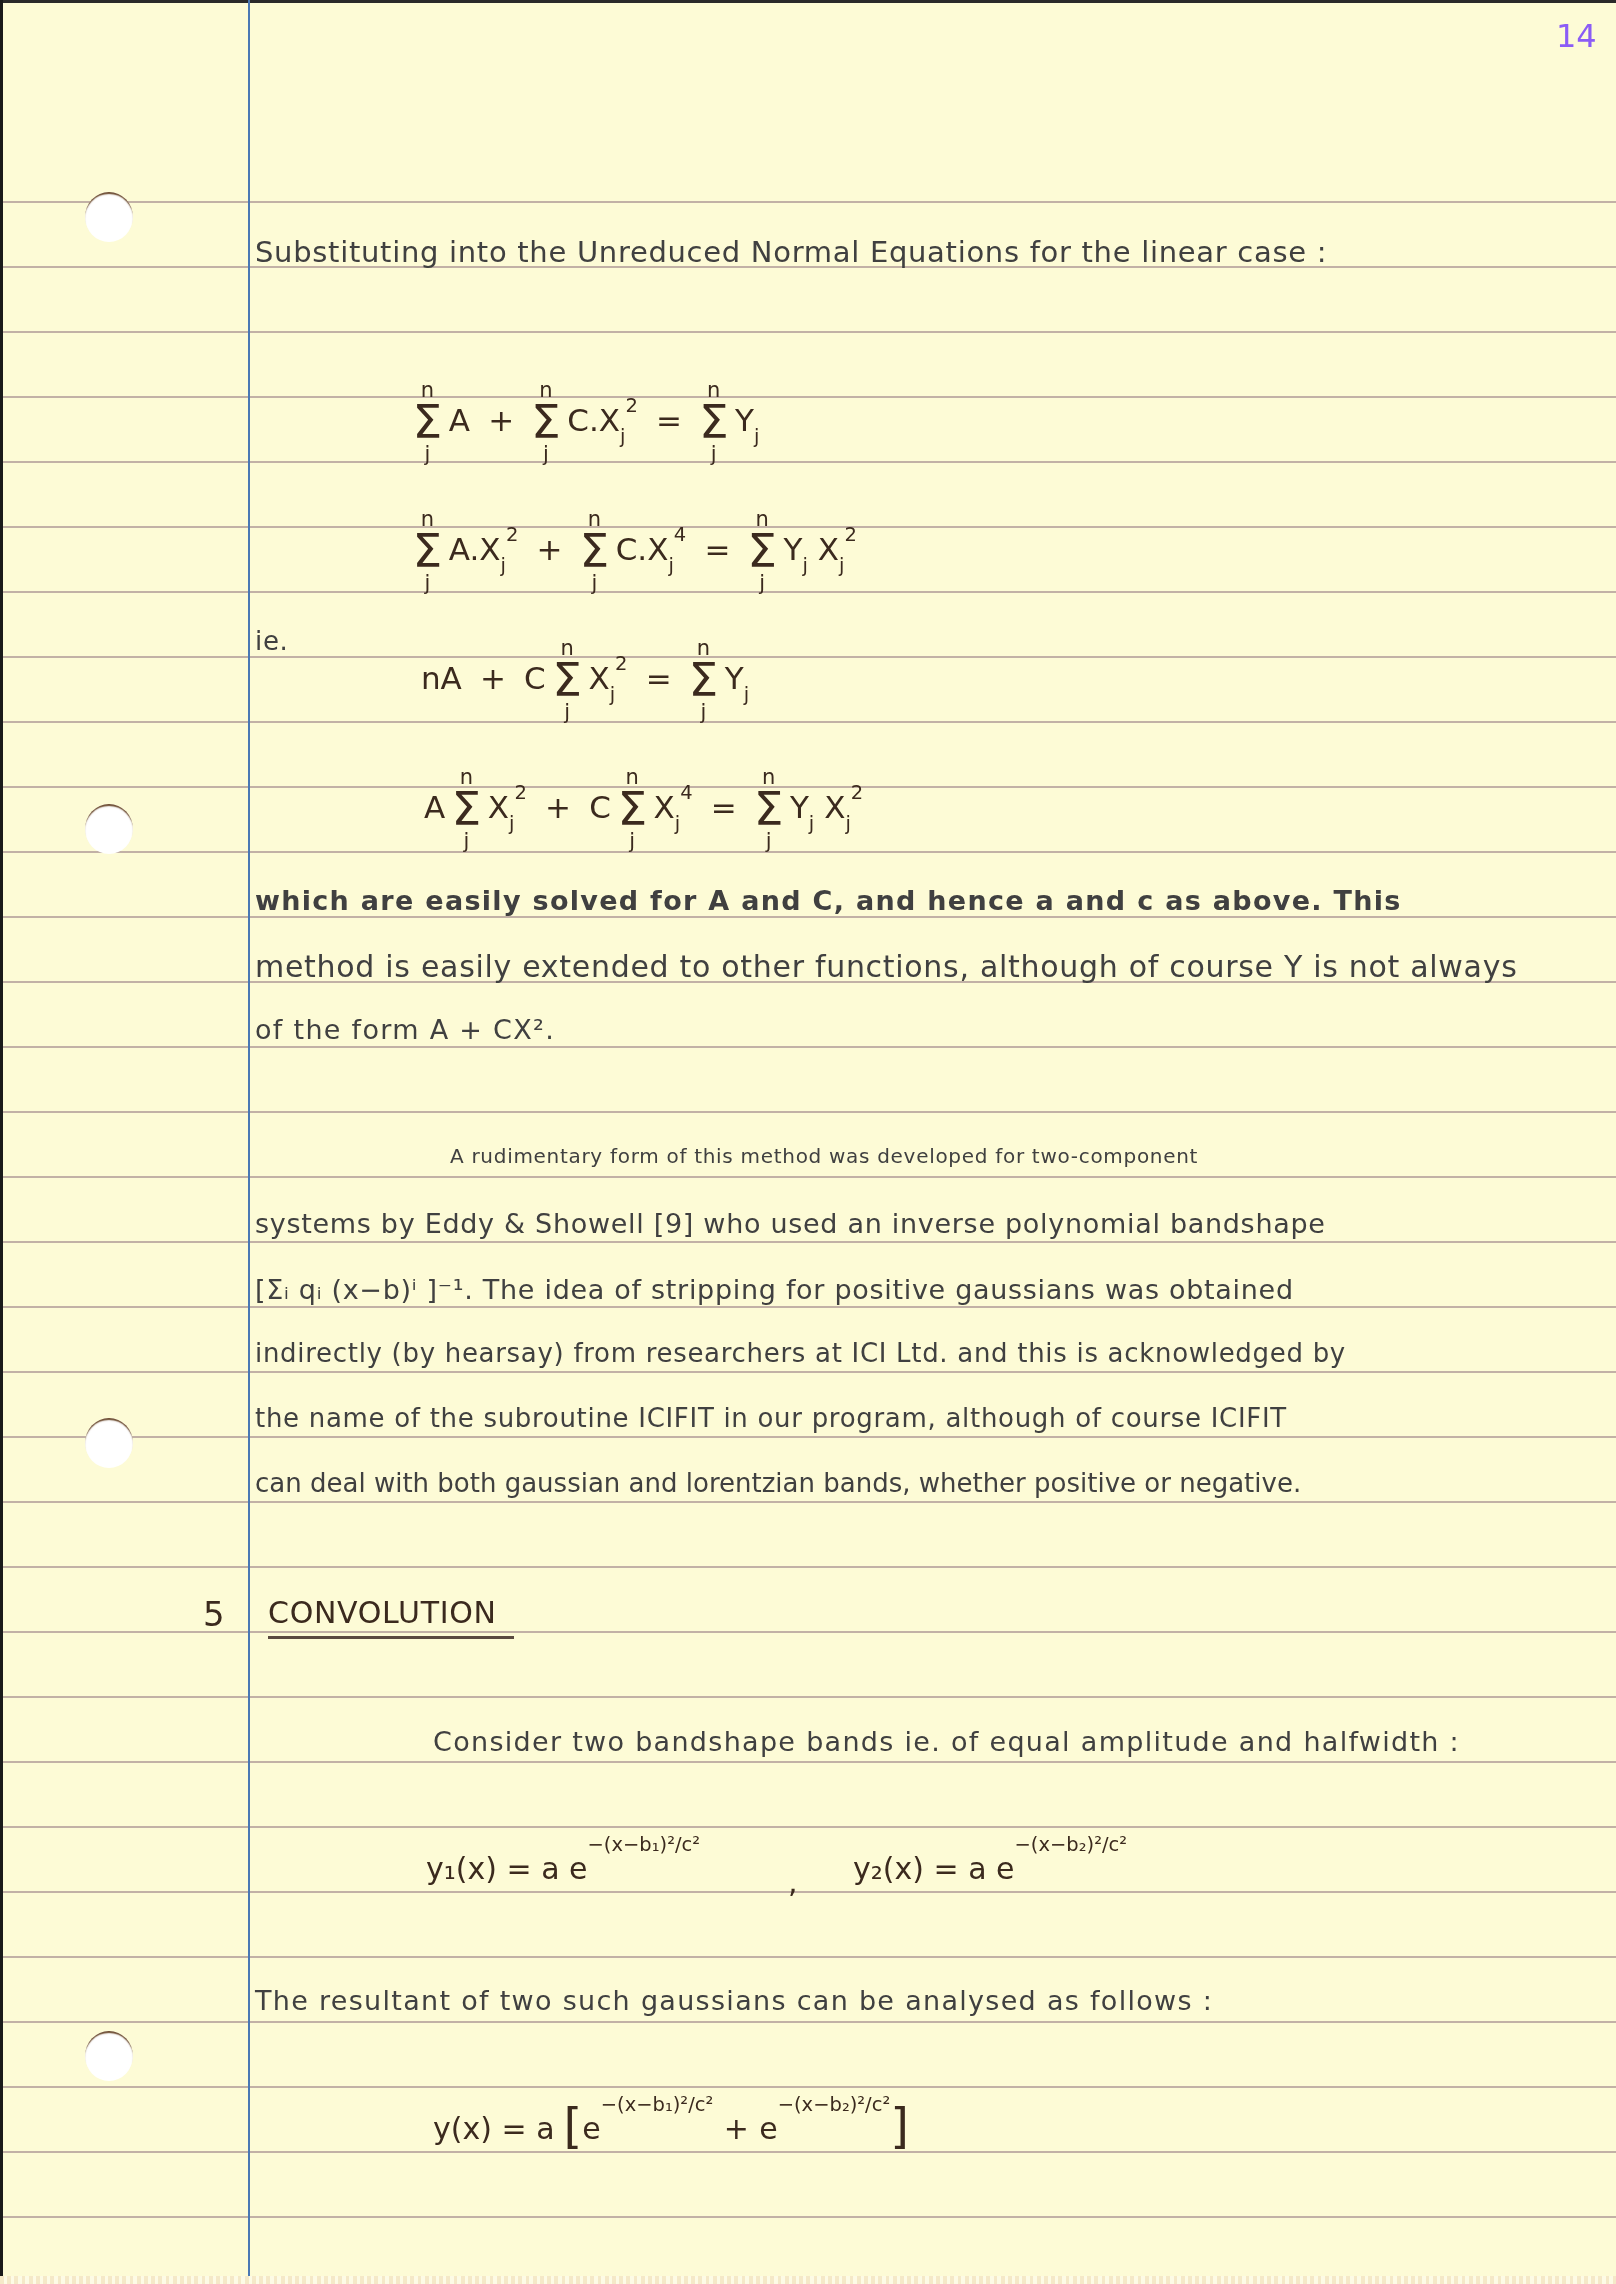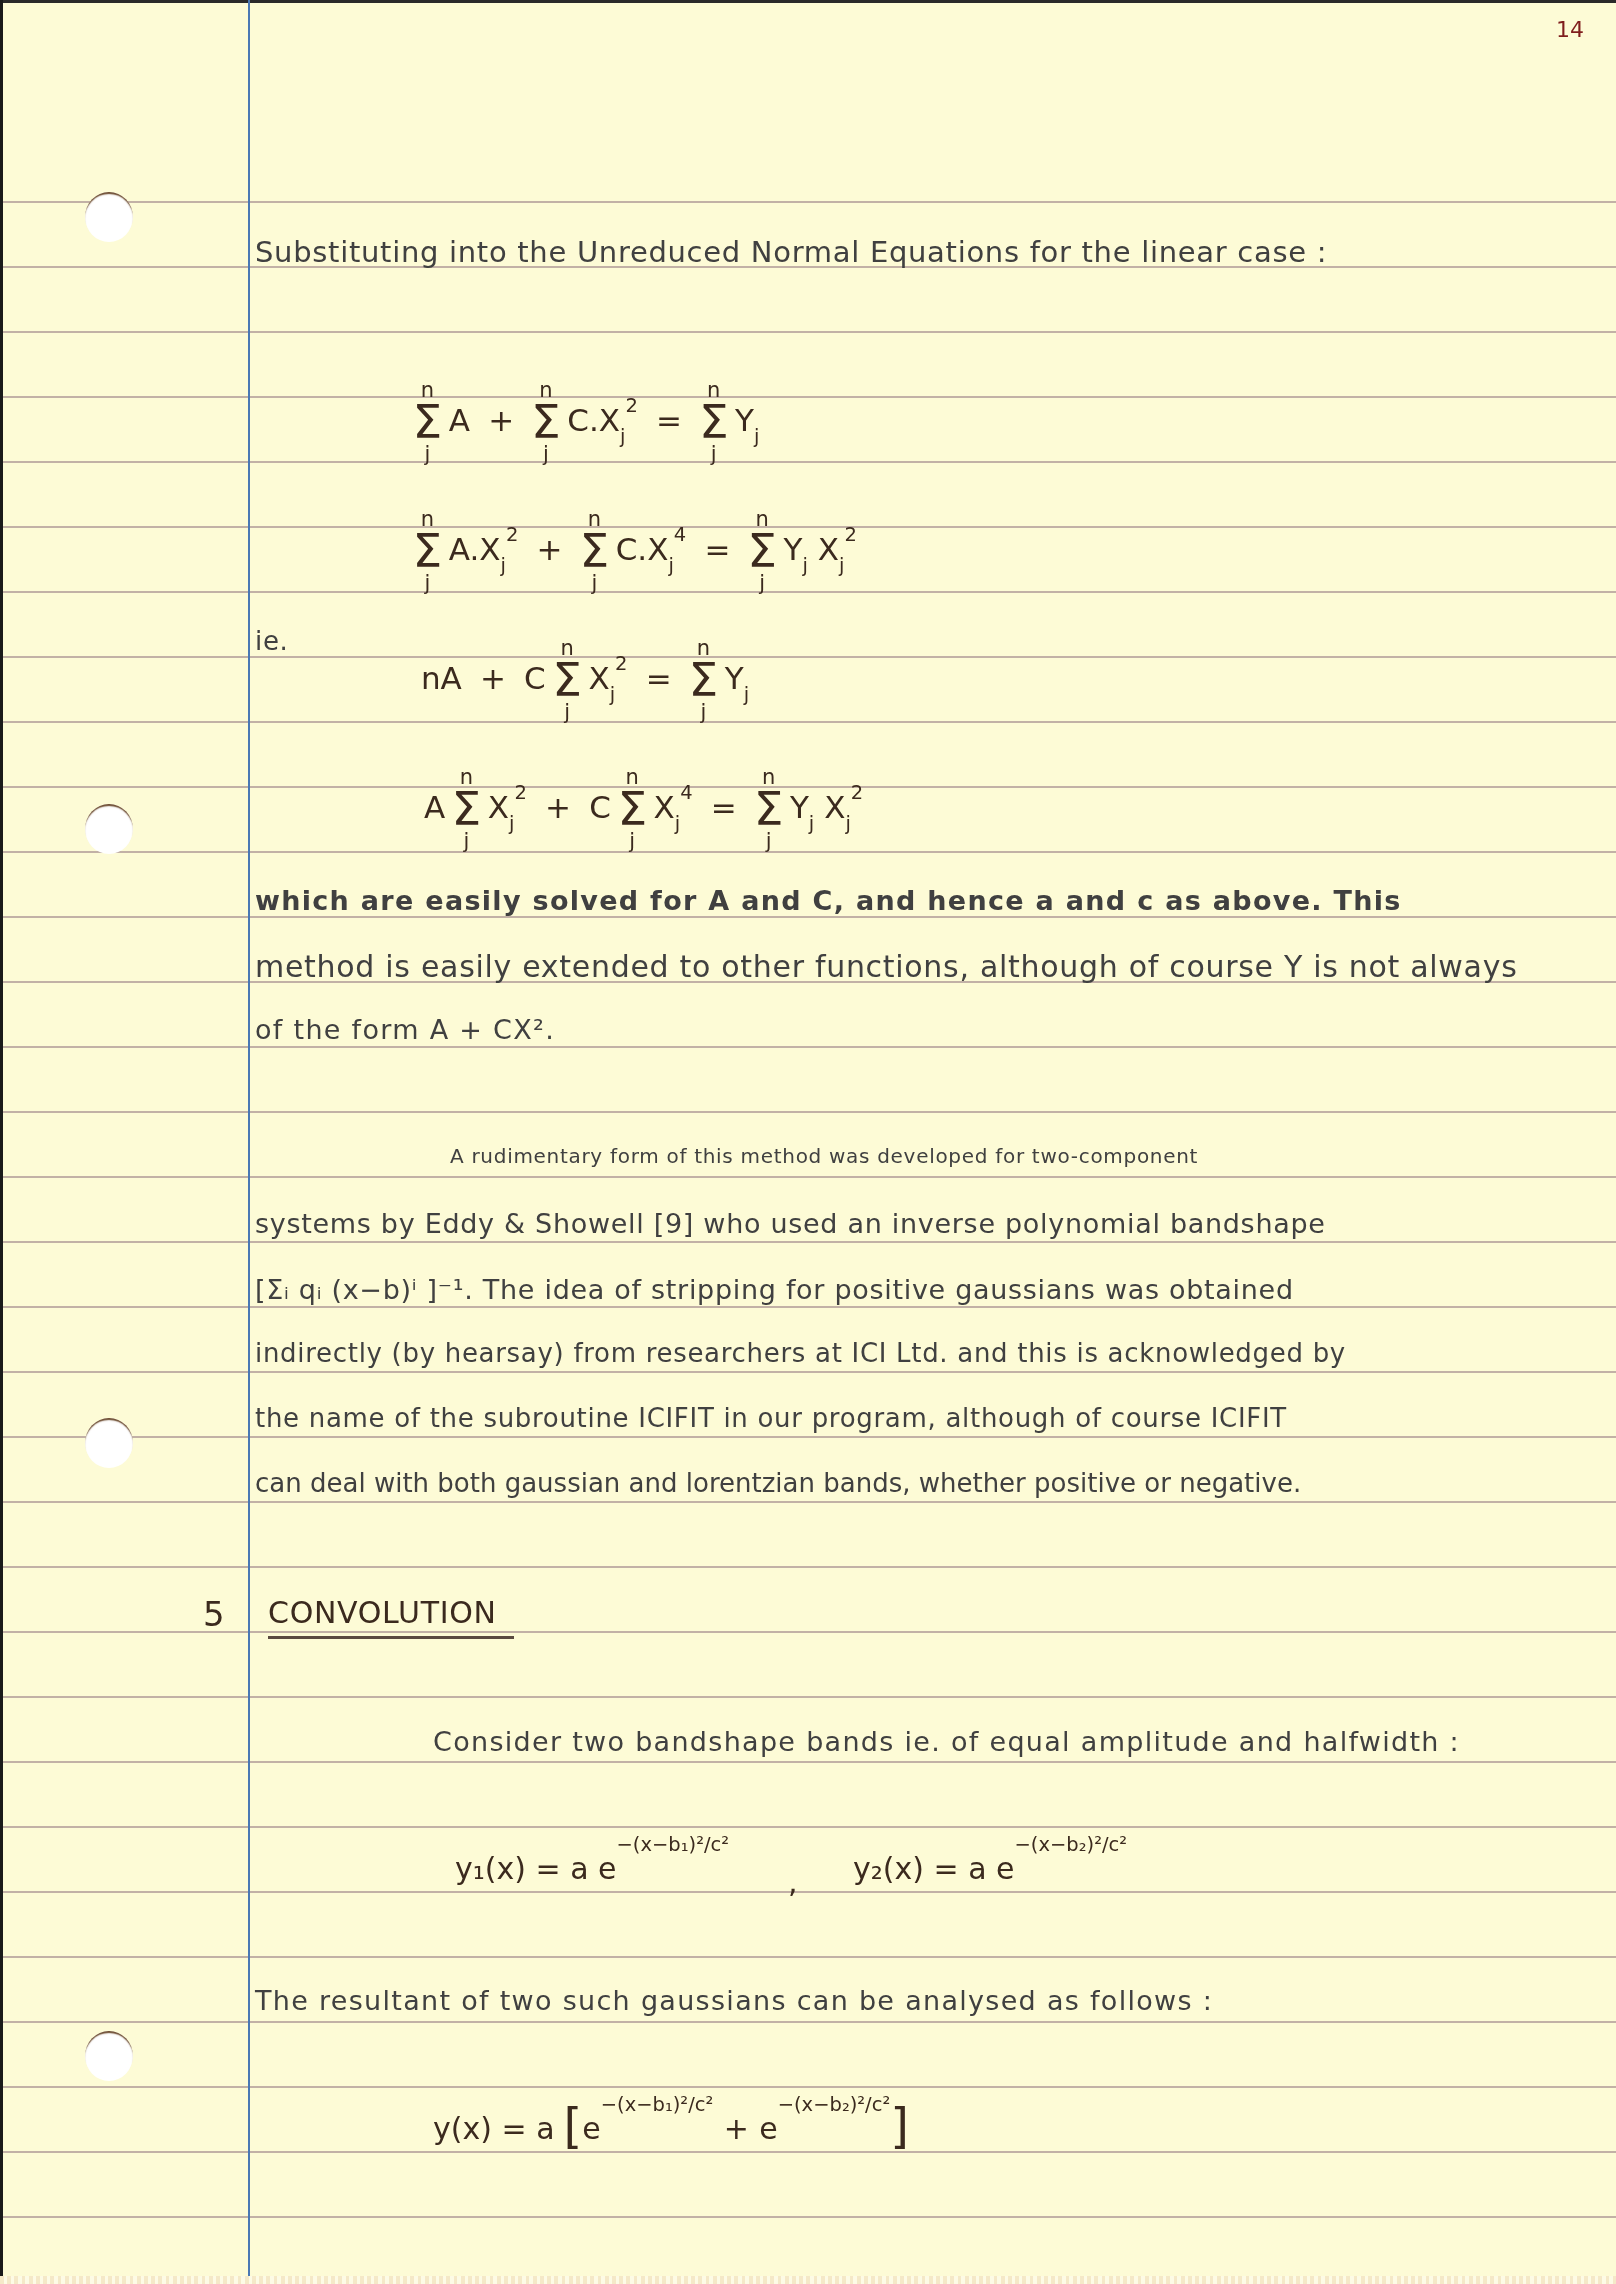--- a/index.html
+++ b/index.html
@@ -60,21 +60,21 @@
     margin: 0 2.6px; position: relative; top: 27px;
   }
   .sum .lim { font-size: 21px; line-height: 22px; }
   .sum .sig { font-size: 47px; line-height: 42px; }
   .term { display: inline-block; margin: 0 3.9px; }
   .sub { font-size: 19.5px; position: relative; top: 11.7px; }
   .sup { font-size: 19.5px; position: relative; top: -19.5px; }
   .op { display: inline-block; margin: 0 14.3px; }
   .page-num {
     position: absolute; left: 1556px; top: 17px;
-    font-family: "DejaVu Sans", sans-serif; font-size: 22px; color: #7f1d1d;
+    font-family: "DejaVu Sans", sans-serif; font-size: 32px; color: #8b5cf6;
   }
   .heading-num {
     position: absolute; left: 203px; top: 1594px;
     font-family: "DejaVu Sans", sans-serif; font-size: 34px;
   }
   .heading {
     position: absolute; left: 268px; top: 1595px;
     font-family: "DejaVu Sans", sans-serif; font-size: 30px; letter-spacing: 0.7px;
   }
   .heading-underline {
@@ -204,21 +204,21 @@
 <div class="hw" style="left:255px; top:1340px; font-size:26px; letter-spacing:0.7px;">indirectly (by hearsay) from researchers at ICI Ltd. and this is acknowledged by</div>
 <div class="hw" style="left:255px; top:1405px; font-size:26px; letter-spacing:0.7px;">the name of the subroutine ICIFIT in our program, although of course ICIFIT</div>
 <div class="hw" style="left:255px; top:1470px; font-size:26px; letter-spacing:0px;">can deal with both gaussian and lorentzian bands, whether positive or negative.</div>
 
 <div class="heading-num">5</div>
 <div class="heading">CONVOLUTION</div>
 <div class="heading-underline"></div>
 
 <div class="hw" style="left:433px; top:1728px; font-size:27px; letter-spacing:1.3px;">Consider two bandshape bands ie. of equal amplitude and halfwidth :</div>
 
-<div class="math" style="left:455px; top:1851px; font-size:30px;justify-content:flex-end;">
+<div class="math" style="left:426px; top:1851px; font-size:30px;justify-content:flex-end;">
   <span>y₁(x) = a e</span>
     <span class="exp">−(x−b₁)²/c²</span>
 </div>
 <div class="math" style="left:788px; top:1864px; font-size:30px;">,</div>
 <div class="math" style="left:853px; top:1851px; font-size:30px;text-align:right;">
   <span>y₂(x) = a e</span>
     <span class="exp">−(x−b₂)²/c²</span>
 </div>
 
 <div class="hw" style="left:255px; top:1987px; font-size:27px; letter-spacing:1.3px;">The resultant of two such gaussians can be analysed as follows :</div>

